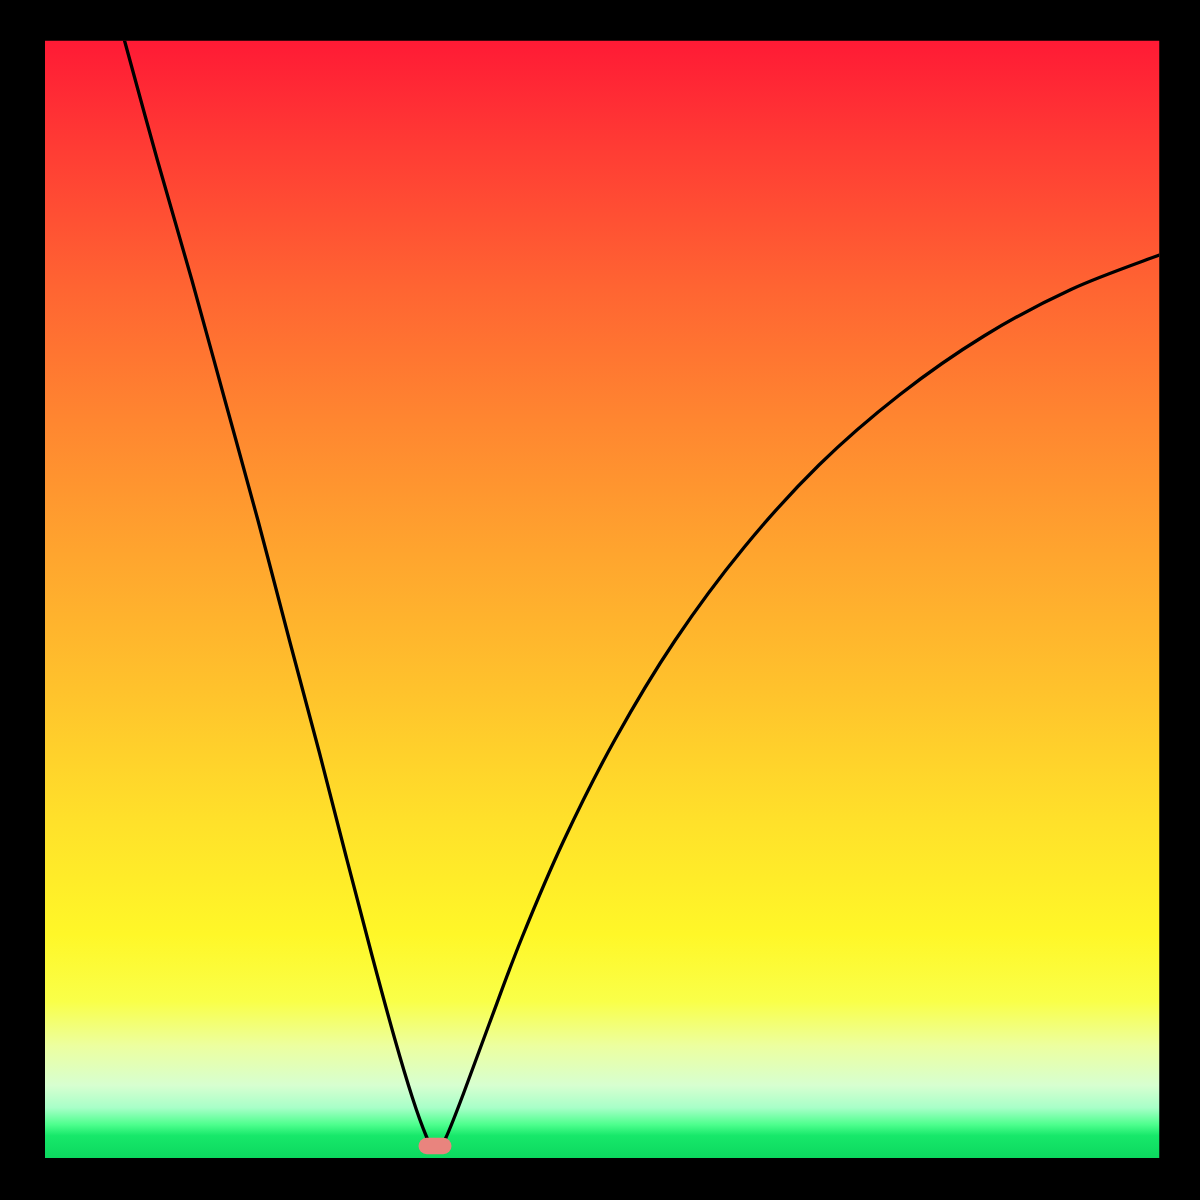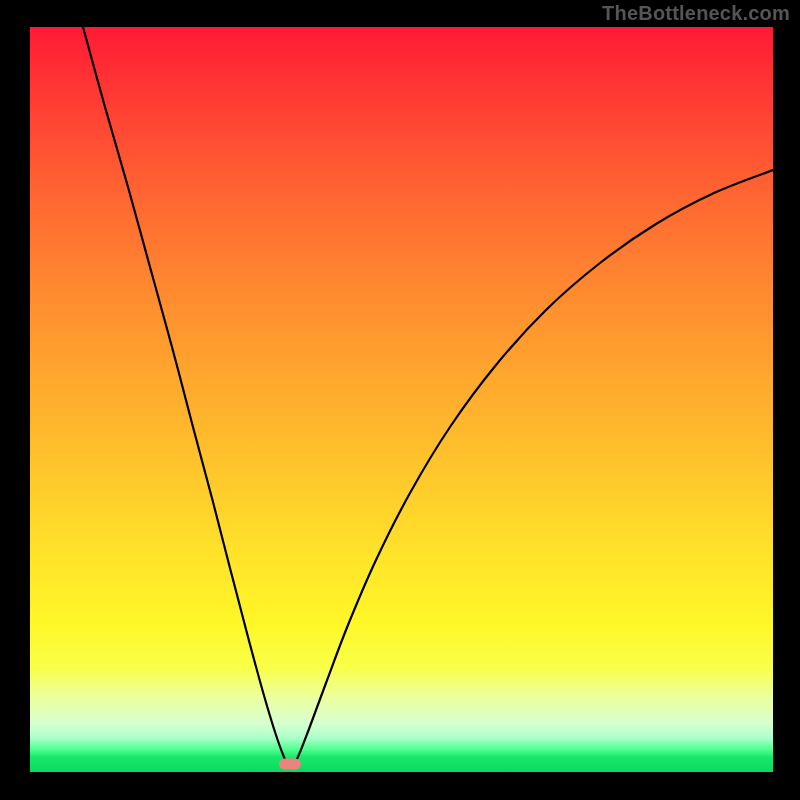--- a/index.html
+++ b/index.html
@@ -70,21 +70,20 @@
     height: 11px;
     background: #e9847e;
     border-radius: 6px;
     transform: translate(-50%, -50%);
   }
 </style>
 </head>
 <body>
 
 <div class="wrap">
-  <div class="watermark">TheBottleneck.com</div>
 
   <div class="plot">
     <div class="gradient"></div>
 
     <svg class="curve" viewBox="0 0 743 745" preserveAspectRatio="none">
       <path fill="none" stroke="#000" stroke-width="2.2" stroke-linejoin="round" stroke-linecap="round" d="M 53 0 C 56.67 13.33 67.50 53.33 75 80 C 82.50 106.67 90.50 133.33 98 160 C 105.50 186.67 112.67 213.33 120 240 C 127.33 266.67 134.83 293.33 142 320 C 149.17 346.67 156.17 374.17 163 400 C 169.83 425.83 176.67 450.83 183 475 C 189.33 499.17 195.17 522.50 201 545 C 206.83 567.50 212.67 590.00 218 610 C 223.33 630.00 228.50 649.17 233 665 C 237.50 680.83 241.50 694.17 245 705 C 248.50 715.83 251.50 724.00 254 730 C 256.50 736.00 257.83 740.67 260 741 C 262.17 741.33 263.83 738.50 267 732 C 270.17 725.50 274.17 714.67 279 702 C 283.83 689.33 289.50 673.33 296 656 C 302.50 638.67 309.67 618.50 318 598 C 326.33 577.50 335.67 555.00 346 533 C 356.33 511.00 367.67 488.17 380 466 C 392.33 443.83 405.67 421.33 420 400 C 434.33 378.67 450.00 357.50 466 338 C 482.00 318.50 498.67 300.00 516 283 C 533.33 266.00 551.67 250.33 570 236 C 588.33 221.67 607.00 208.67 626 197 C 645.00 185.33 664.50 175.00 684 166 C 703.50 157.00 733.17 146.83 743 143 "></path>
     </svg>
 
     <div class="marker" style="left: 260px; top: 737px;"></div>
   </div>

